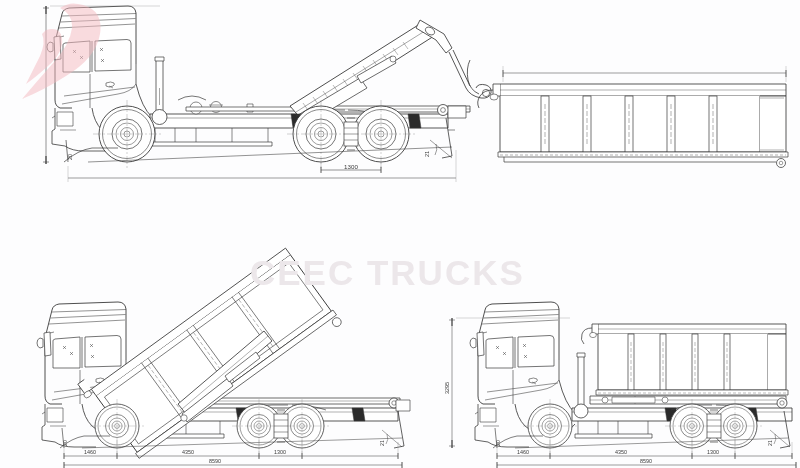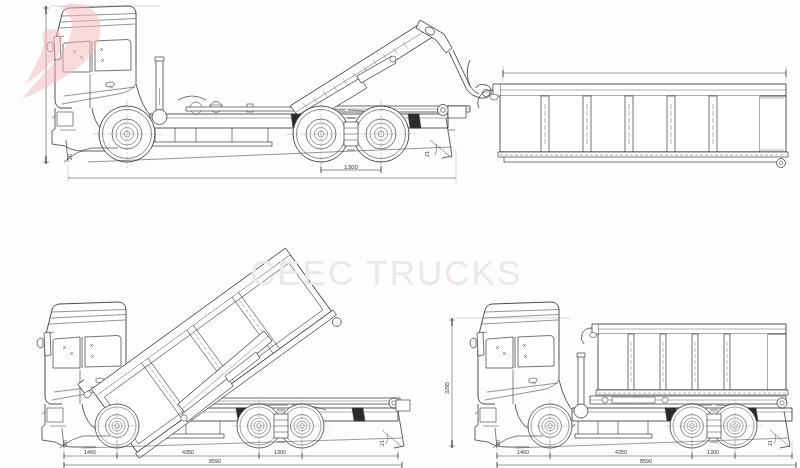--- a/index.html
+++ b/index.html
@@ -2,21 +2,21 @@
 <html><head>
 <meta charset="utf-8">
 <style>
   html,body{margin:0;padding:0;background:#ffffff;}
   body{width:800px;height:468px;overflow:hidden;font-family:"Liberation Sans",sans-serif;}
   #stage{position:relative;width:800px;height:468px;background:#fdfdfe;}
   #stage svg{position:absolute;left:0;top:0;}
   .wm{position:absolute;pointer-events:none;}
   #wm-logo{left:302px;top:186px;width:120px;height:105px;opacity:.5;}
   #wm-text{left:250px;top:252px;width:330px;height:42px;
-    font-size:35px;font-weight:normal;letter-spacing:2px;color:#ece7ea;
+    font-size:35px;font-weight:bold;letter-spacing:2px;color:#ece7ea;
     font-family:"Liberation Sans",sans-serif;line-height:42px;}
 </style>
 </head>
 <body>
 
 <div id="stage">
 
   <svg width="800" height="468" viewBox="0 0 800 468">
     <defs>
       <g id="wheel-grp">

